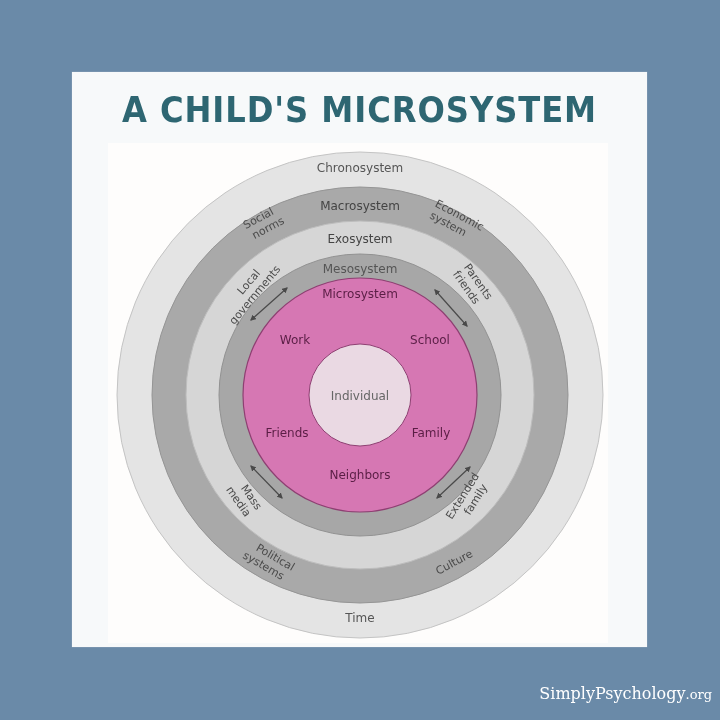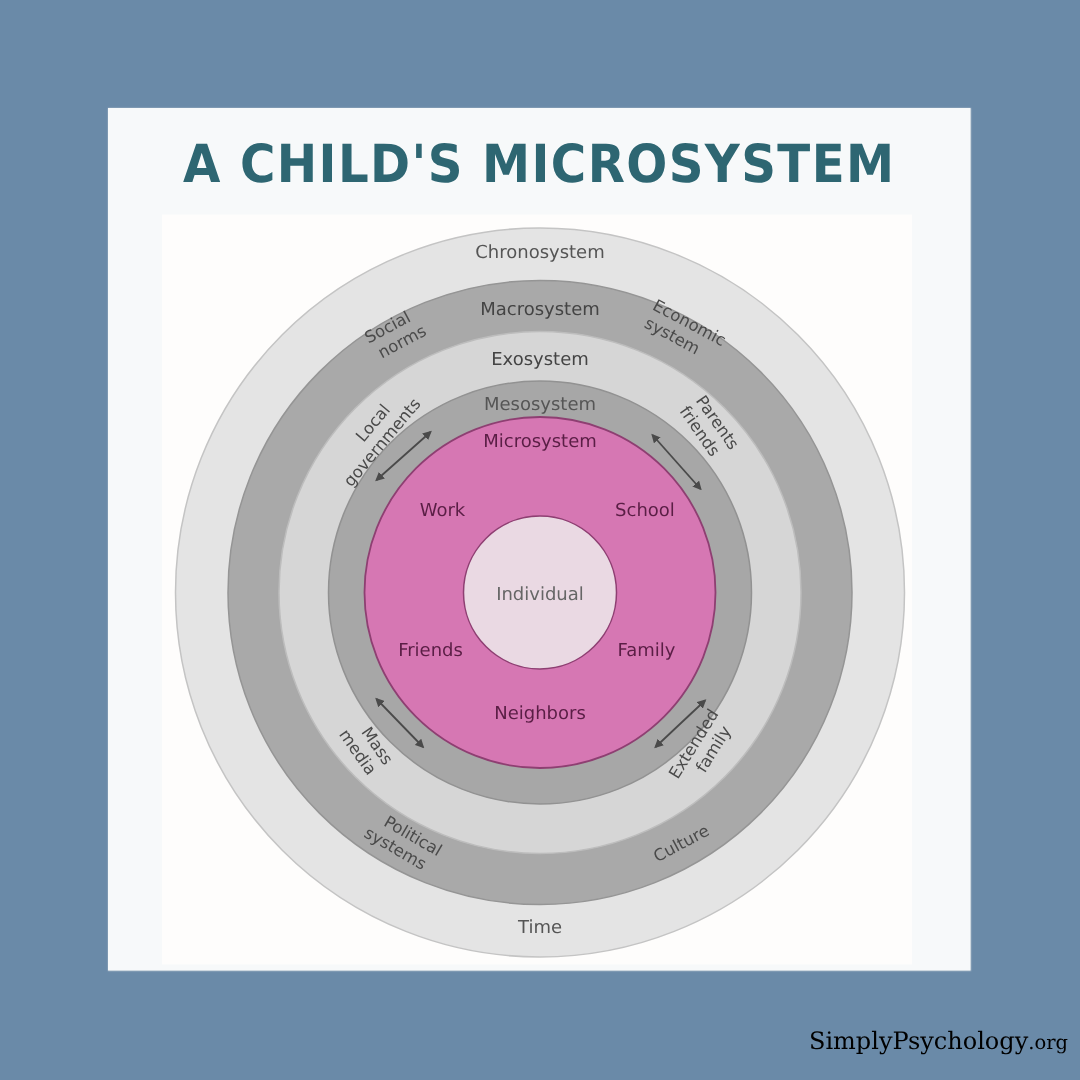--- a/index.html
+++ b/index.html
@@ -28,21 +28,21 @@
     font-size: 35px;
     letter-spacing: 1px;
     color: #2e6672;
     transform: scaleX(0.92);
   }
   svg.diagram { position: absolute; left: 0; top: 0; }
   .watermark {
     position: absolute; right: 8px; top: 684px;
     font-family: "DejaVu Serif", serif;
     font-size: 16px;
-    color: #000000;
+    color: #ffffff;
   }
   .watermark .tld { font-size: 13px; }
 </style>
 </head>
 <body>
 
 <div class="panel">
   <div class="inner-box"></div>
   <div class="title">A CHILD'S MICROSYSTEM</div>
 </div>

